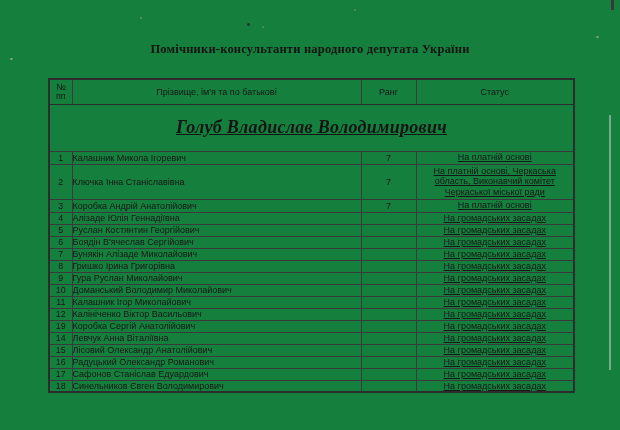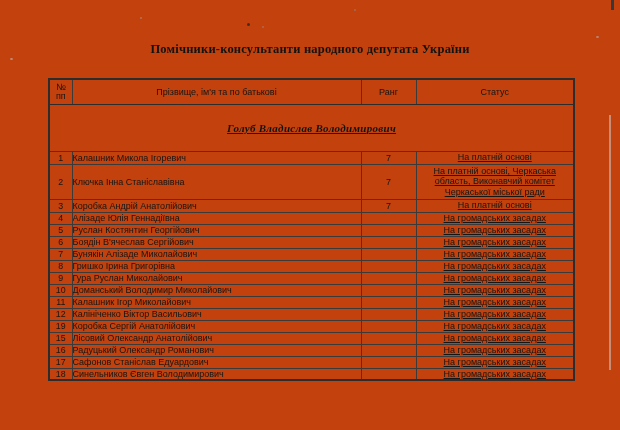--- a/index.html
+++ b/index.html
@@ -7,21 +7,21 @@
     width: 620px; height: 430px;
     background: #ffffff;
     font-family: "Liberation Sans", sans-serif;
     color: #181818;
     position: relative;
     overflow: hidden;
   }
   .page {
     position: absolute; left: 0; top: 0;
     width: 620px; height: 430px;
-    background: #c2410c;
+    background: #15803d;
   }
   .doc-title {
     position: absolute;
     left: 0; top: 42px; width: 620px;
     text-align: center;
     font-family: "Liberation Serif", serif;
     font-weight: bold;
     font-size: 12.5px;
     letter-spacing: 0.2px;
     color: #131313;
@@ -57,21 +57,21 @@
     line-height: 9px;
     padding-left: 2px;
     white-space: pre-line;
   }
   tr.section-row { height: 47px; }
   tr.section-row td { text-align: center; }
   .deputy-name {
     font-family: "Liberation Serif", serif;
     font-style: italic;
     font-weight: bold;
-    font-size: 11px;
+    font-size: 18px;
     letter-spacing: 0.3px;
     text-decoration: underline;
     color: #141414;
   }
   tbody tr.data-row { height: 12px; }
   tbody tr.data-row.tall-1 { height: 13px; }
   tbody tr.data-row.tall-3 { height: 35px; }
   td.td-num { text-align: center; font-size: 8.8px; }
   td.td-name { text-align: left; padding-left: 5px; line-height: 10px; }
   td.td-rank { text-align: center; }
@@ -194,20 +194,26 @@
           <td class="td-rank"></td>
           <td class="td-status">На громадських засадах</td>
         </tr>
         <tr class="data-row">
           <td class="td-num">19</td>
           <td class="td-name">Коробка Сергій Анатолійович</td>
           <td class="td-rank"></td>
           <td class="td-status">На громадських засадах</td>
         </tr>
         <tr class="data-row">
+          <td class="td-num">14</td>
+          <td class="td-name">Левчук Анна Віталіївна</td>
+          <td class="td-rank"></td>
+          <td class="td-status">На громадських засадах</td>
+        </tr>
+        <tr class="data-row">
           <td class="td-num">15</td>
           <td class="td-name">Лісовий Олександр Анатолійович</td>
           <td class="td-rank"></td>
           <td class="td-status">На громадських засадах</td>
         </tr>
         <tr class="data-row">
           <td class="td-num">16</td>
           <td class="td-name">Радуцький Олександр Романович</td>
           <td class="td-rank"></td>
           <td class="td-status">На громадських засадах</td>

